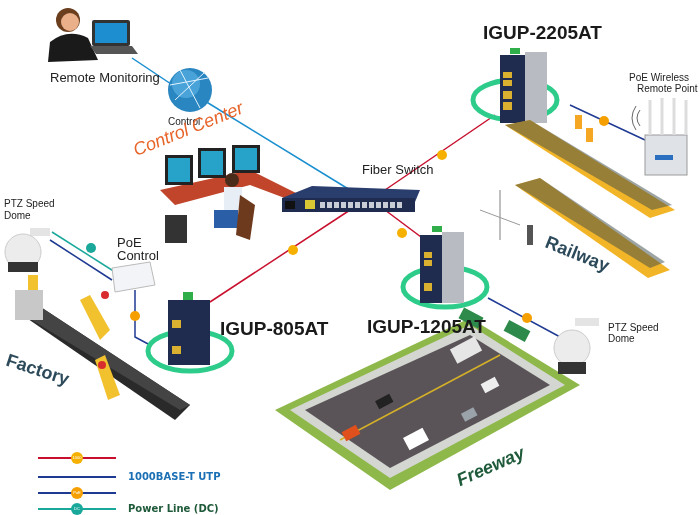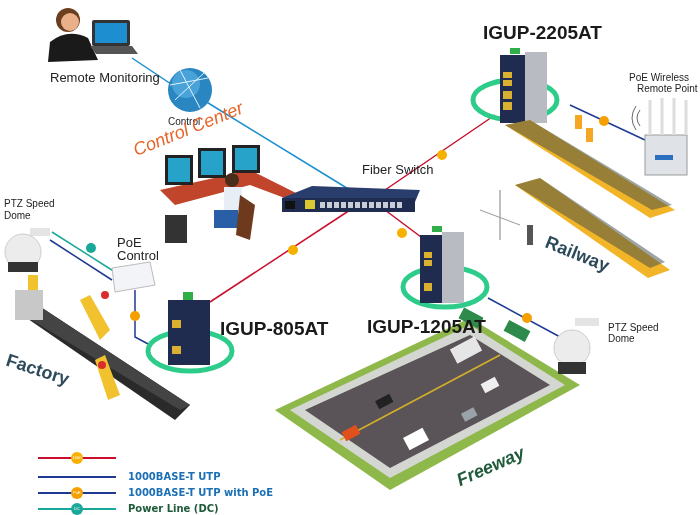--- a/index.html
+++ b/index.html
@@ -222,20 +222,19 @@
     <div class="legend-line" style="background:#c8102e;"></div>
     <div class="legend-badge" style="background:#f5b000;">1000</div>
   </div>
   <div class="legend-row" style="top:470px;">
     <div class="legend-line" style="background:#1f3a93;"></div>
     <div class="legend-text" style="color:#1a6fb5;">1000BASE-T UTP</div>
   </div>
   <div class="legend-row" style="top:486px;">
     <div class="legend-line" style="background:#1f3a93;"></div>
     <div class="legend-badge" style="background:#f5a000;">PoE</div>
-    <div class="legend-text" style="color:#1a6fb5;">1000BASE-T UTP with PoE</div>
   </div>
   <div class="legend-row" style="top:502px;">
     <div class="legend-line" style="background:#1aa89a;"></div>
     <div class="legend-badge" style="background:#1aa89a;">DC</div>
     <div class="legend-text" style="color:#1f5a3a;">Power Line (DC)</div>
   </div>
 </div>
 
 </body></html>

